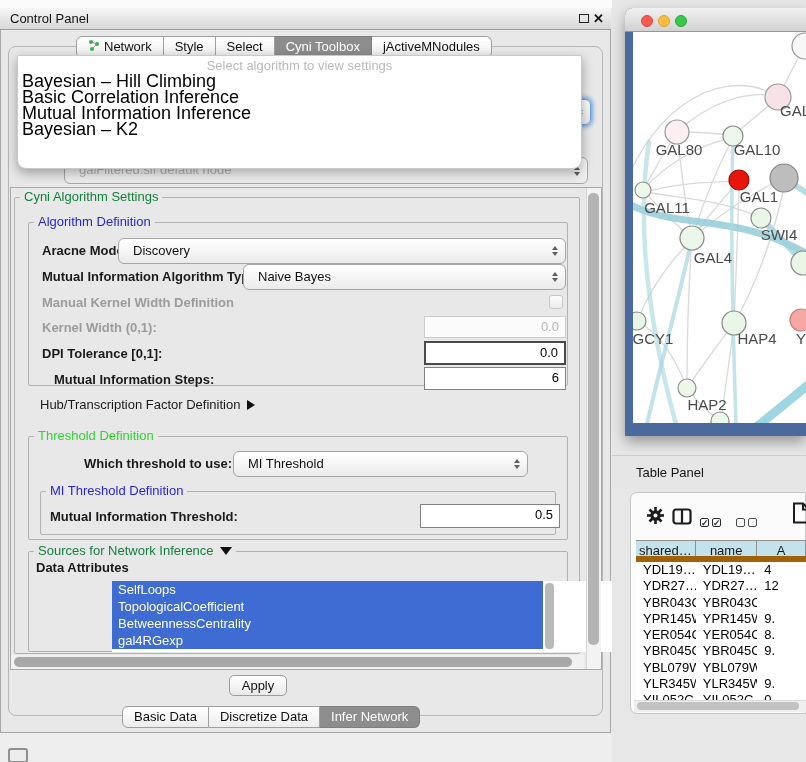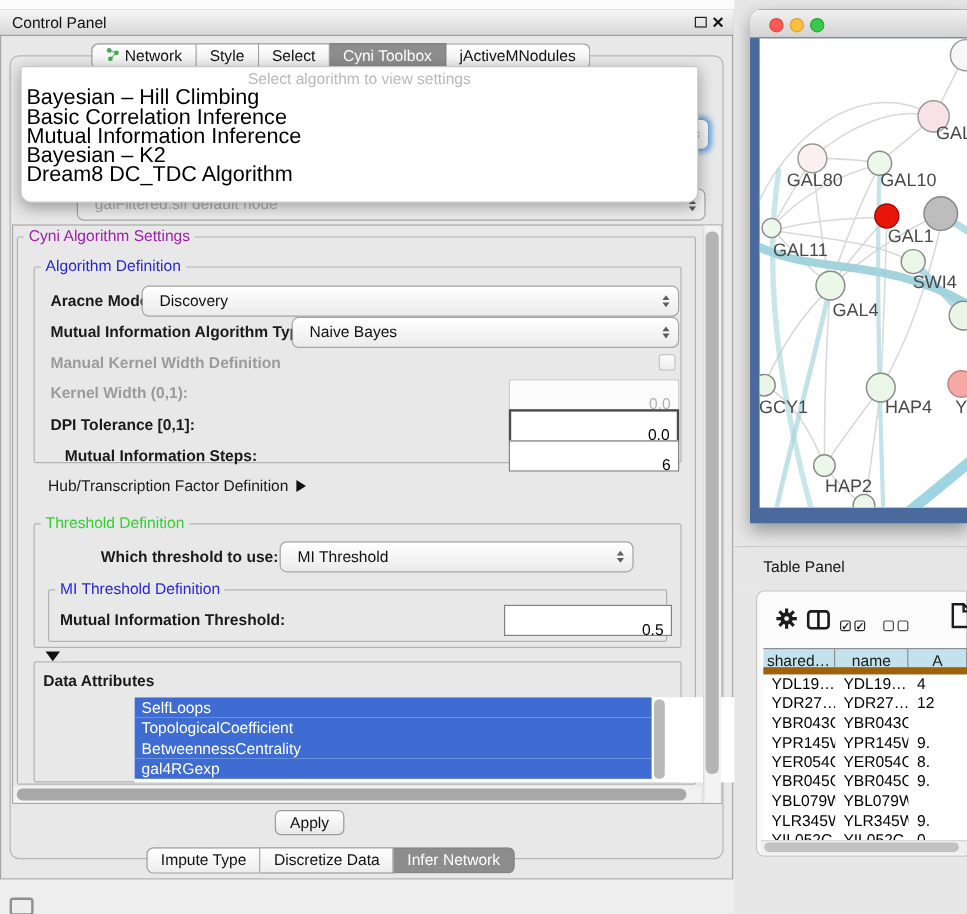--- a/index.html
+++ b/index.html
@@ -48,27 +48,27 @@
   .tri-dn { width:0; height:0; border-left:3.5px solid transparent; border-right:3.5px solid transparent;
     border-top:4.5px solid #5e5e5e; }
   #comboA { left:60px; top:99px; width:531px; height:26px; z-index:5;
     border:1px solid #6fa3dc; box-shadow:0 0 4px 2px rgba(96,156,219,.85); }
   #comboB { left:64px; top:157px; width:524px; height:27px; z-index:5; color:#b3b3b3; }
 
   
   #scrollpane { left:10px; top:187px; width:592px; height:483px; border:1px solid #a9a9a9; background:#e8e8e8; }
   .grp { position:absolute; border:1px solid #b2b2b2; border-radius:2px; }
   .glabel { position:absolute; top:-9px; left:5px; background:#e8e8e8; padding:0 4px;
-    font-size:13px; color:#a21caf; white-space:nowrap; }
+    font-size:13px; color:#15803d; white-space:nowrap; }
   .glabel.blue { color:#2626d6; }
   .glabel.green { color:#2fd32f; }
   .lbl { position:absolute; font-size:13px; font-weight:bold; color:#1a1a1a; white-space:nowrap; }
   .lbl.dis { color:#9b9b9b; }
   .fld { position:absolute; background:#fff; border:1px solid #828282; font-size:13px;
-    text-align:right; padding:12px 6px; color:#000; }
+    text-align:right; padding:2px 6px; color:#000; }
   .fld.dis { background:#fbfbfb; border:1px solid #cdcdcd; color:#b2b2b2; }
   #fld-dpi { border:2px solid #4a4a4a; }
   #chk-kernel { left:549px; top:295px; width:14px; height:14px; border:1px solid #c6c6c6;
     border-radius:3px; background:linear-gradient(#fdfdfd,#ececec); }
   .expander { position:absolute; font-size:13px; color:#1a1a1a; display:flex; align-items:center; gap:7px; }
   .tri-right { width:0; height:0; border-top:5px solid transparent; border-bottom:5px solid transparent;
     border-left:8px solid #111; display:inline-block; }
   .tri-down { width:0; height:0; border-left:6px solid transparent; border-right:6px solid transparent;
     border-top:8px solid #111; display:inline-block; }
 
@@ -177,21 +177,20 @@
       </span>
   </div>
 
   <div class="abs" id="dd-overlay">
     <div id="dd-header">Select algorithm to view settings</div>
     <div id="dd-list">
         <div class="dd-item">Bayesian – Hill Climbing</div>
         <div class="dd-item">Basic Correlation Inference</div>
         <div class="dd-item">Mutual Information Inference</div>
         <div class="dd-item">Bayesian – K2</div>
-        <div class="dd-item">Dream8 DC_TDC Algorithm</div>
       </div>
   </div>
 
   <div class="abs" id="scrollpane"></div>
 
   <div class="abs grp" style="left:14px; top:197px; width:566px; height:457px;">
     <span class="glabel">Cyni Algorithm Settings</span>
   </div>
 
   <div class="abs grp" style="left:28px; top:222px; width:540px; height:164px;">
@@ -239,41 +238,42 @@
       </span>
   </div>
   <div class="abs grp" style="left:40px; top:491px; width:516px; height:44px;">
     <span class="glabel blue">MI Threshold Definition</span>
   </div>
   <div class="lbl" style="left:50px; top:509px;">Mutual Information Threshold:</div>
   <div class="fld" style="left:420px; top:504px; width:140px; height:24px;">0.5</div>
 
   <div class="abs grp" style="left:28px; top:551px; width:540px; height:101px;">
     <span class="glabel" style="display:flex; align-items:center; gap:6px;">
+      <span>Sources for Network Inference</span>
       <i class="tri-down"></i>
     </span>
   </div>
   <div class="lbl" style="left:36px; top:560px;">Data Attributes</div>
   <div class="abs" id="attr-list">
       <div class="li-item">SelfLoops</div>
       <div class="li-item">TopologicalCoefficient</div>
       <div class="li-item">BetweennessCentrality</div>
       <div class="li-item">gal4RGexp</div>
     </div>
   <div class="abs" id="attr-vscroll"></div>
 
   <div class="abs" id="vscroll-track"></div>
   <div class="abs" id="vscroll-thumb"></div>
   <div class="abs" id="hscroll-track"></div>
   <div class="abs" id="hscroll-thumb"></div>
 
   <div class="abs" id="apply-btn">Apply</div>
   <div class="abs segbar" id="tabbar-bottom">
       <div class="seg">
-        <span>Impute Type</span>
+        <span>Basic Data</span>
       </div>
       <div class="seg">
         <span>Discretize Data</span>
       </div>
       <div class="seg sel">
         <span>Infer Network</span>
       </div>
     </div>
   <div class="abs" id="page-bottom"></div>
   <div class="abs" id="bottom-left-icon"></div>

